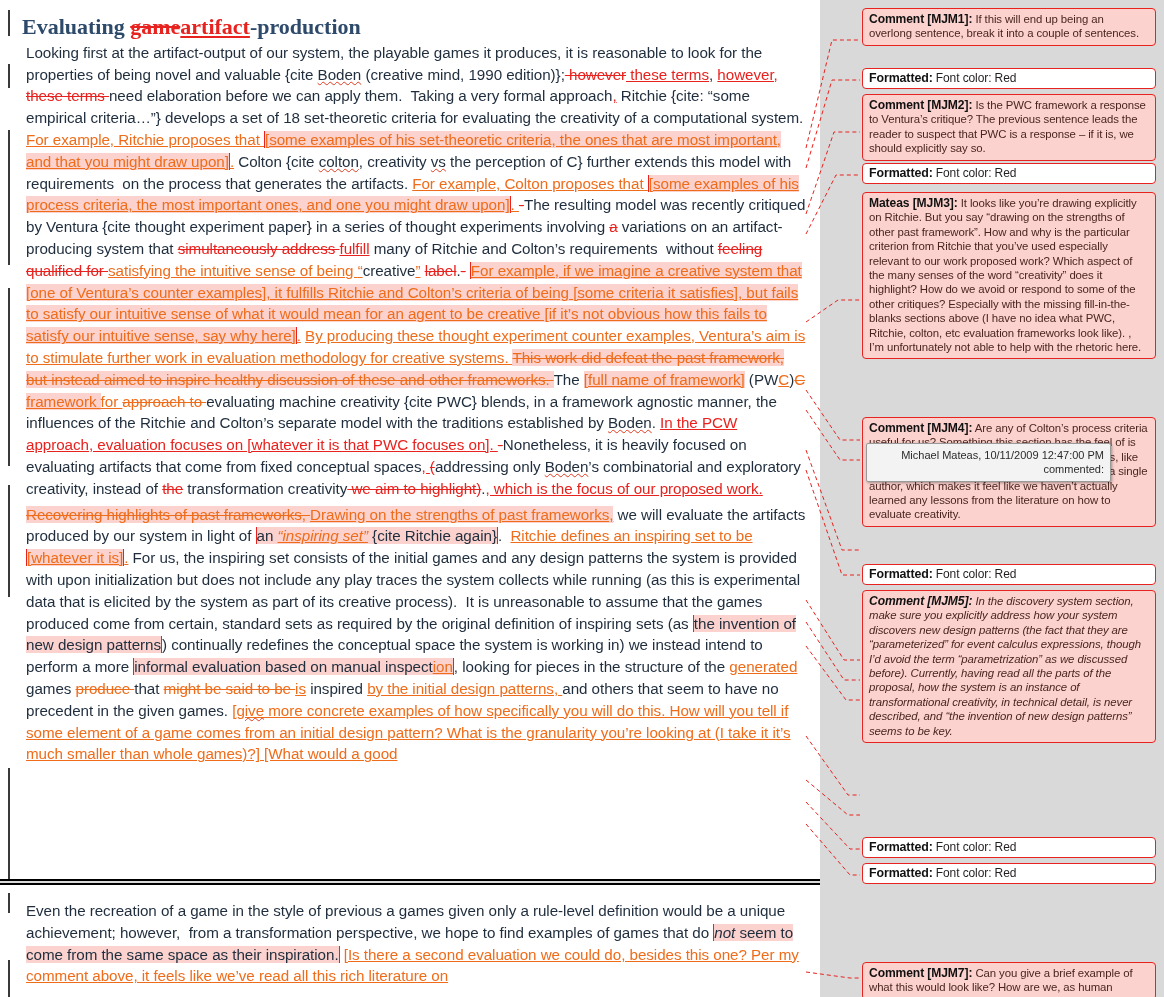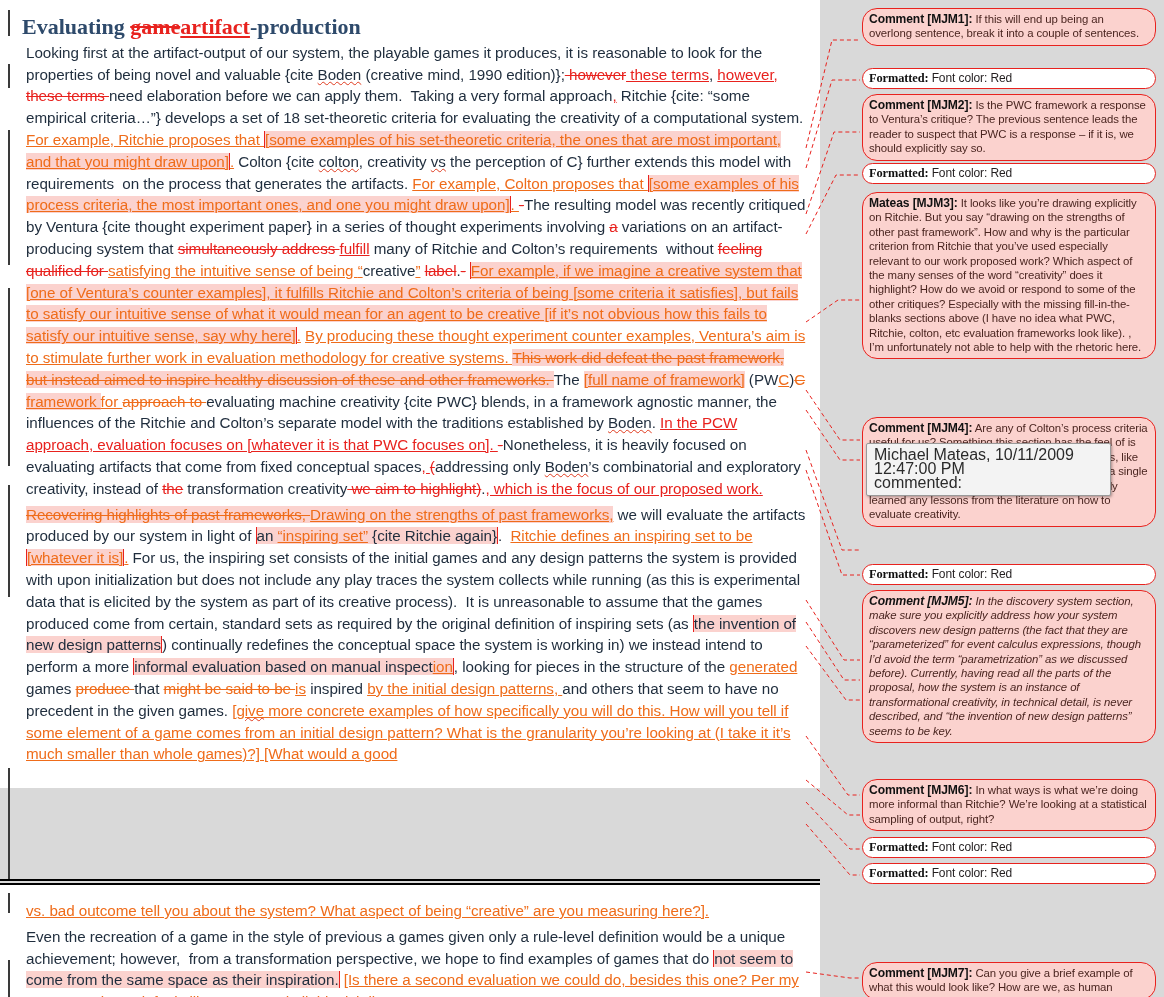--- a/index.html
+++ b/index.html
@@ -9,21 +9,21 @@
     font-family:"Liberation Sans", sans-serif;
     overflow:hidden;
   }
   .screen{position:relative;width:1164px;height:997px;overflow:hidden;}
 
   
   .page{
     position:absolute;left:0;width:1164px;background:#ffffff;
     box-sizing:border-box;
   }
-  #page1{top:0;height:788px;}
+  #page1{top:0;height:879px;}
   .page-gap{
     position:absolute;left:0;top:879px;width:1164px;height:6px;
     background:#d9d9d9;border-top:2px solid #000;border-bottom:2px solid #000;
     box-sizing:border-box;
   }
   #page2{top:885px;height:112px;}
 
   
   .doc{
     position:absolute;left:22px;width:790px;
@@ -48,21 +48,21 @@
   .del{color:#e8221e;text-decoration:line-through;}
   .del-o{color:#ef6c1a;text-decoration:line-through;}
   .hl{background:#fbd2ce;}
   .cmt{background:#fbd2ce;border-left:1px solid #e8221e;border-right:1px solid #e8221e;}
   .sq{
     text-decoration:underline;
     text-decoration-style:wavy;
     text-decoration-color:#e03a1e;
     text-decoration-thickness:1px;
   }
-  .it{}
+  .it{font-style:italic;}
 
   
   .chbar{position:absolute;left:8px;width:2px;background:#3a3a3a;}
 
   
   .balloon-area{
     position:absolute;top:0;left:820px;width:344px;height:997px;
     background:#d9d9d9;
   }
   .gutter{
@@ -73,40 +73,41 @@
     position:absolute;top:885px;left:820px;width:38px;height:112px;
     background:#ffffff;border-right:1px solid #bcbcbc;
   }
 
   svg.leaders{position:absolute;top:0;left:0;width:1164px;height:997px;pointer-events:none;}
 
   
   .balloon{
     position:absolute;left:862px;width:294px;
     box-sizing:border-box;
-    border:1.4px solid #e8221e;border-radius:15px;
+    border:1.4px solid #e8221e;border-radius:4px;
     padding:3px 6px 4px 6px;
     font-size:11.4px;line-height:14.4px;color:#4a2520;
     letter-spacing:-0.1px;
   }
   .balloon.comment{background:#fbd2ce;}
   .balloon.formatted{background:#ffffff;color:#231f20;padding:2px 6px 3px 6px;}
   .balloon .lbl{font-weight:bold;font-size:12.1px;color:#111;}
-  .balloon.formatted .lbl{font-weight:bold;font-size:12.4px;font-family:Liberation Serif, serif;}
+  .balloon.formatted .lbl{font-weight:bold;font-size:12.4px;}
   .balloon.formatted .val{font-size:12px;}
 
   
   .tooltip{
     position:absolute;left:866px;top:443px;width:230px;
     background:#f3f3f3;border:1px solid #9a9a9a;
     border-radius:2px;
     padding:4px 6px 5px 7px;
-    font-size:16px;line-height:14px;color:#2b2b2b;
+    font-size:11px;line-height:14px;color:#2b2b2b;
     box-shadow:1px 1px 3px rgba(0,0,0,.35);
     z-index:50;
+    text-align:right;
   }
 </style>
 </head>
 <body>
 
 <div class="screen">
 
   <div class="page" id="page1">
 
     <div class="chbar" style="top:10px;height:26px;"></div>
@@ -127,21 +128,20 @@
     </div>
   </div>
 
   <div class="page-gap"></div>
 
   <div class="page" id="page2">
     <div class="chbar" style="top:8px;height:20px;"></div>
     <div class="chbar" style="top:75px;height:37px;"></div>
 
     <div class="doc" id="doc2">
-      <p class="para"><span class="ins-o">vs. bad outcome tell you about the system? What aspect of being “creative” are you measuring here?].</span></p>
       <p class="para">Even the recreation of a game in the style of previous a games given only a rule-level definition would be a unique achievement; however,&nbsp; from a transformation perspective, we hope to find examples of games that do <span class="cmt"><span class="it">not</span> seem to come from the same space as their inspiration.</span> <span class="ins-o">[Is there a second evaluation we could do, besides this one? Per my comment above, it feels like we’ve read all this rich literature on</span></p>
     </div>
   </div>
 
   <div class="gutter"></div>
   <div class="gutter2"></div>
 
   <div class="balloon-area"></div>
 
   <svg class="leaders">
@@ -204,24 +204,20 @@
   <div class="balloon formatted" style="top:564px;">
     <span class="lbl">Formatted:</span>
     <span class="val">Font color: Red</span>
   </div>
 
   <div class="balloon comment" style="top:590px;font-style:italic;">
     <span class="lbl">Comment [MJM5]:</span>
     <span>In the discovery system section, make sure you explicitly address how your system discovers new design patterns (the fact that they are “parameterized” for event calculus expressions, though I’d avoid the term “parametrization” as we discussed before). Currently, having read all the parts of the proposal, how the system is an instance of transformational creativity, in technical detail, is never described, and “the invention of new design patterns” seems to be key.</span>
   </div>
 
-  <div class="balloon comment" style="top:779px;">
-    <span class="lbl">Comment [MJM6]:</span>
-    <span>In what ways is what we’re doing more informal than Ritchie? We’re looking at a statistical sampling of output, right?</span>
-  </div>
 
   <div class="balloon formatted" style="top:837px;">
     <span class="lbl">Formatted:</span>
     <span class="val">Font color: Red</span>
   </div>
 
   <div class="balloon formatted" style="top:863px;">
     <span class="lbl">Formatted:</span>
     <span class="val">Font color: Red</span>
   </div>

